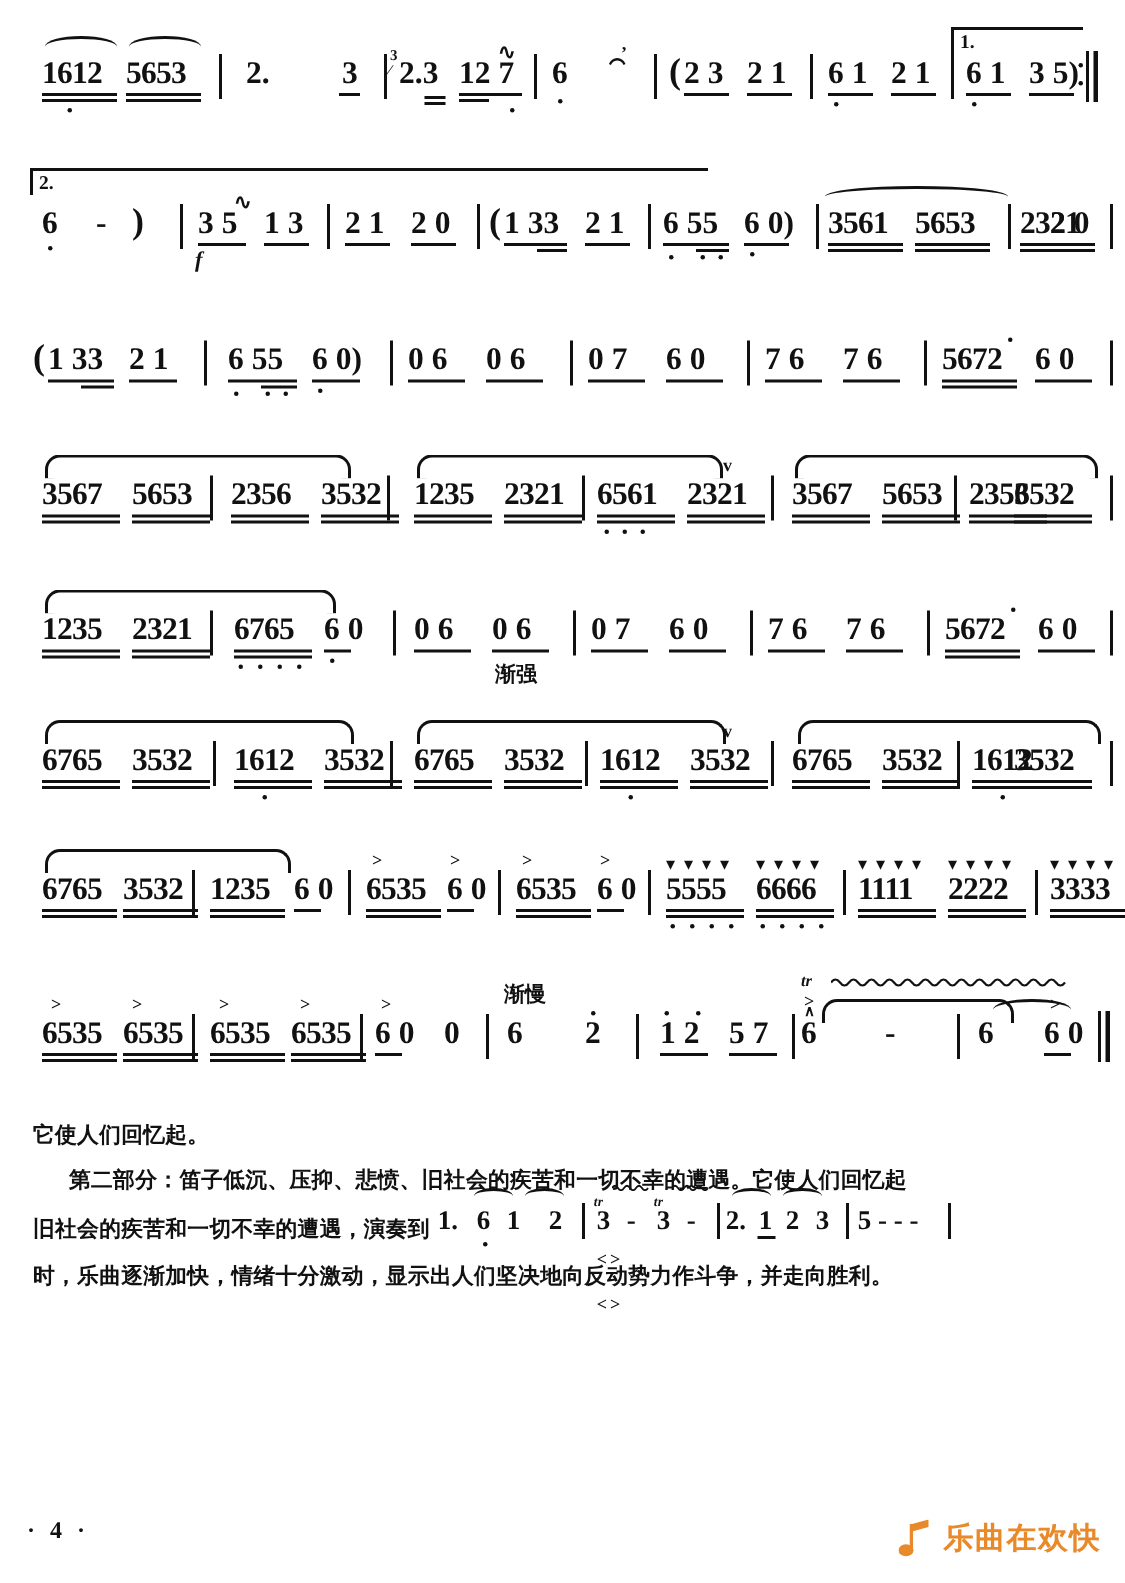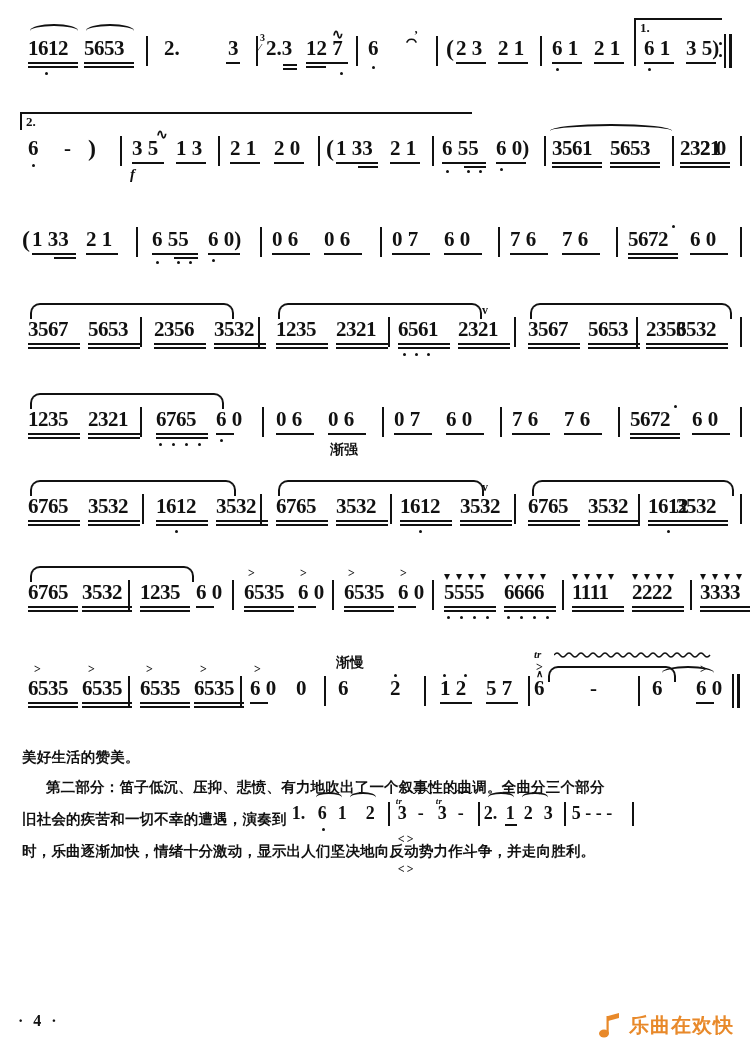--- a/index.html
+++ b/index.html
@@ -600,22 +600,22 @@
       <div class="slur" style="left:662px;top:18px;width:52px;"></div>
       <div class="accent" style="left:700px;top:14px;">&gt;</div>
       <div class="tok note" style="left:696px;top:30px;">6 0</div>
       <div class="beam" style="left:696px;top:54px;width:18px;"></div>
 
       <div class="dbl" style="left:732px;top:26px;"></div>
     </div>
   </div>
 
   <div class="prose">
-    <div class="ptext p-flush">美好生活的赞美。</div>
-    <div class="ptext p-ind">第二部分：笛子低沉、压抑、悲愤、有力地吹出了一个叙事性的曲调。全曲分三个部分</div>
+    <div class="ptext p-flush">它使人们回忆起。</div>
+    <div class="ptext p-ind">第二部分：笛子低沉、压抑、悲愤、旧社会的疾苦和一切不幸的遭遇。它使人们回忆起</div>
 
     <div class="ptext p-flush" style="position:relative;height:34px;">
       <span>旧社会的疾苦和一切不幸的遭遇，演奏到</span>
       <span class="inline-music">
         <span class="tok note" style="left:0px;top:2px;font-size:18px;">1.</span>
         <span class="slur" style="left:24px;top:-10px;width:26px;height:9px;"></span>
         <span class="tok note" style="left:26px;top:2px;font-size:18px;">6</span>
         <span class="dotd" style="left:30px;top:26px;"></span>
         <span class="tok note" style="left:46px;top:2px;font-size:18px;">1</span>
         <span class="slur" style="left:58px;top:-10px;width:26px;height:9px;"></span>

